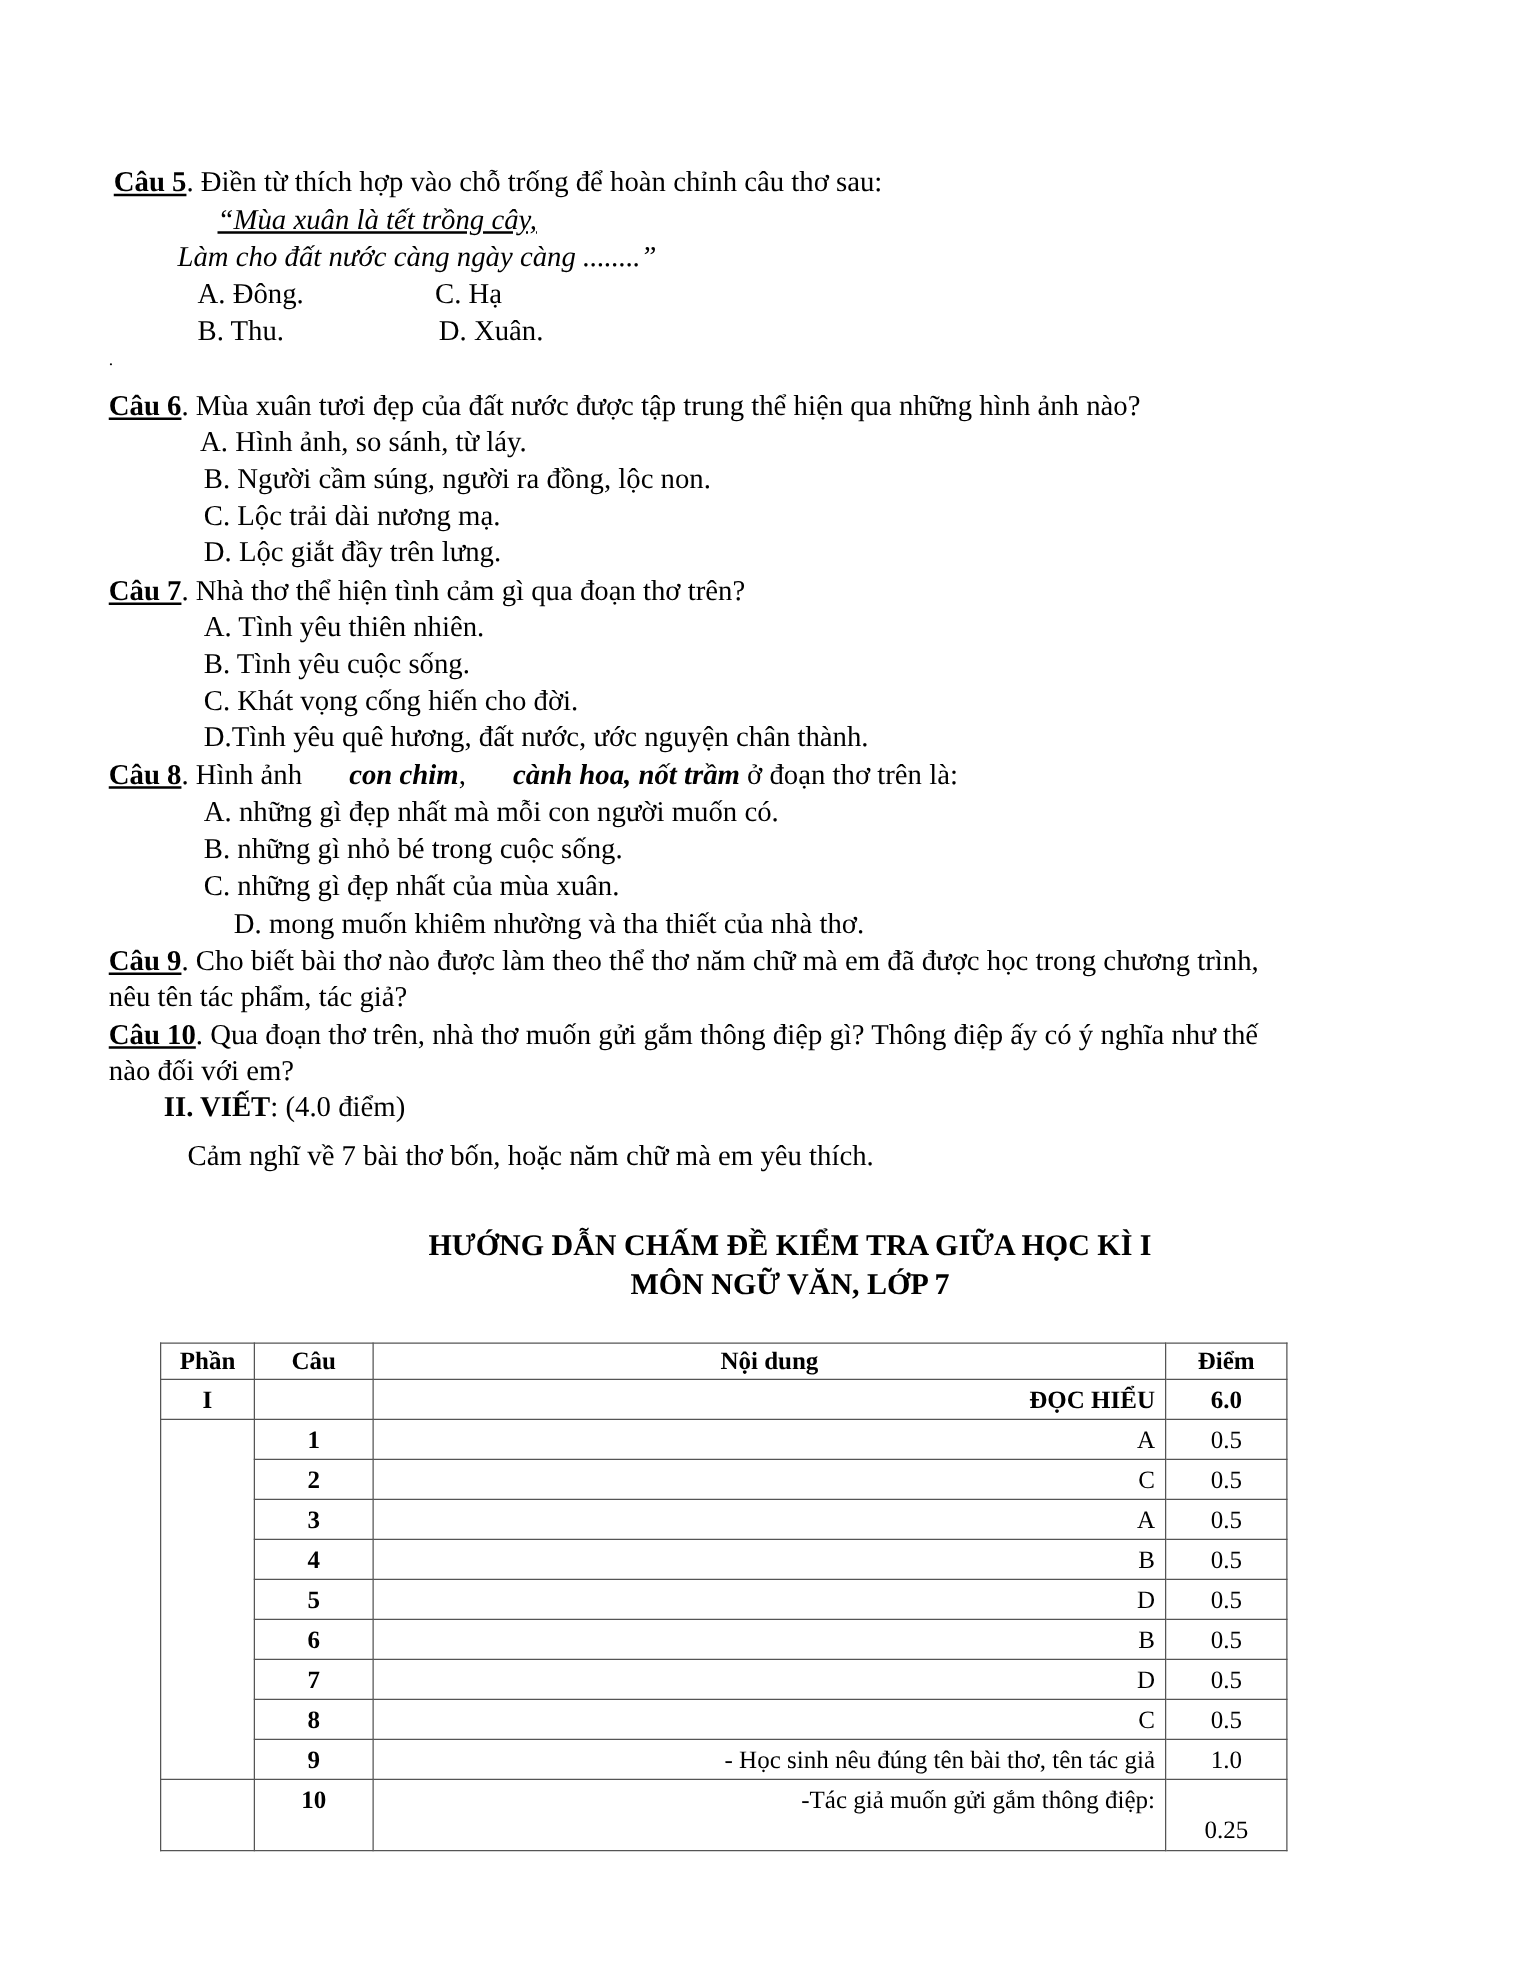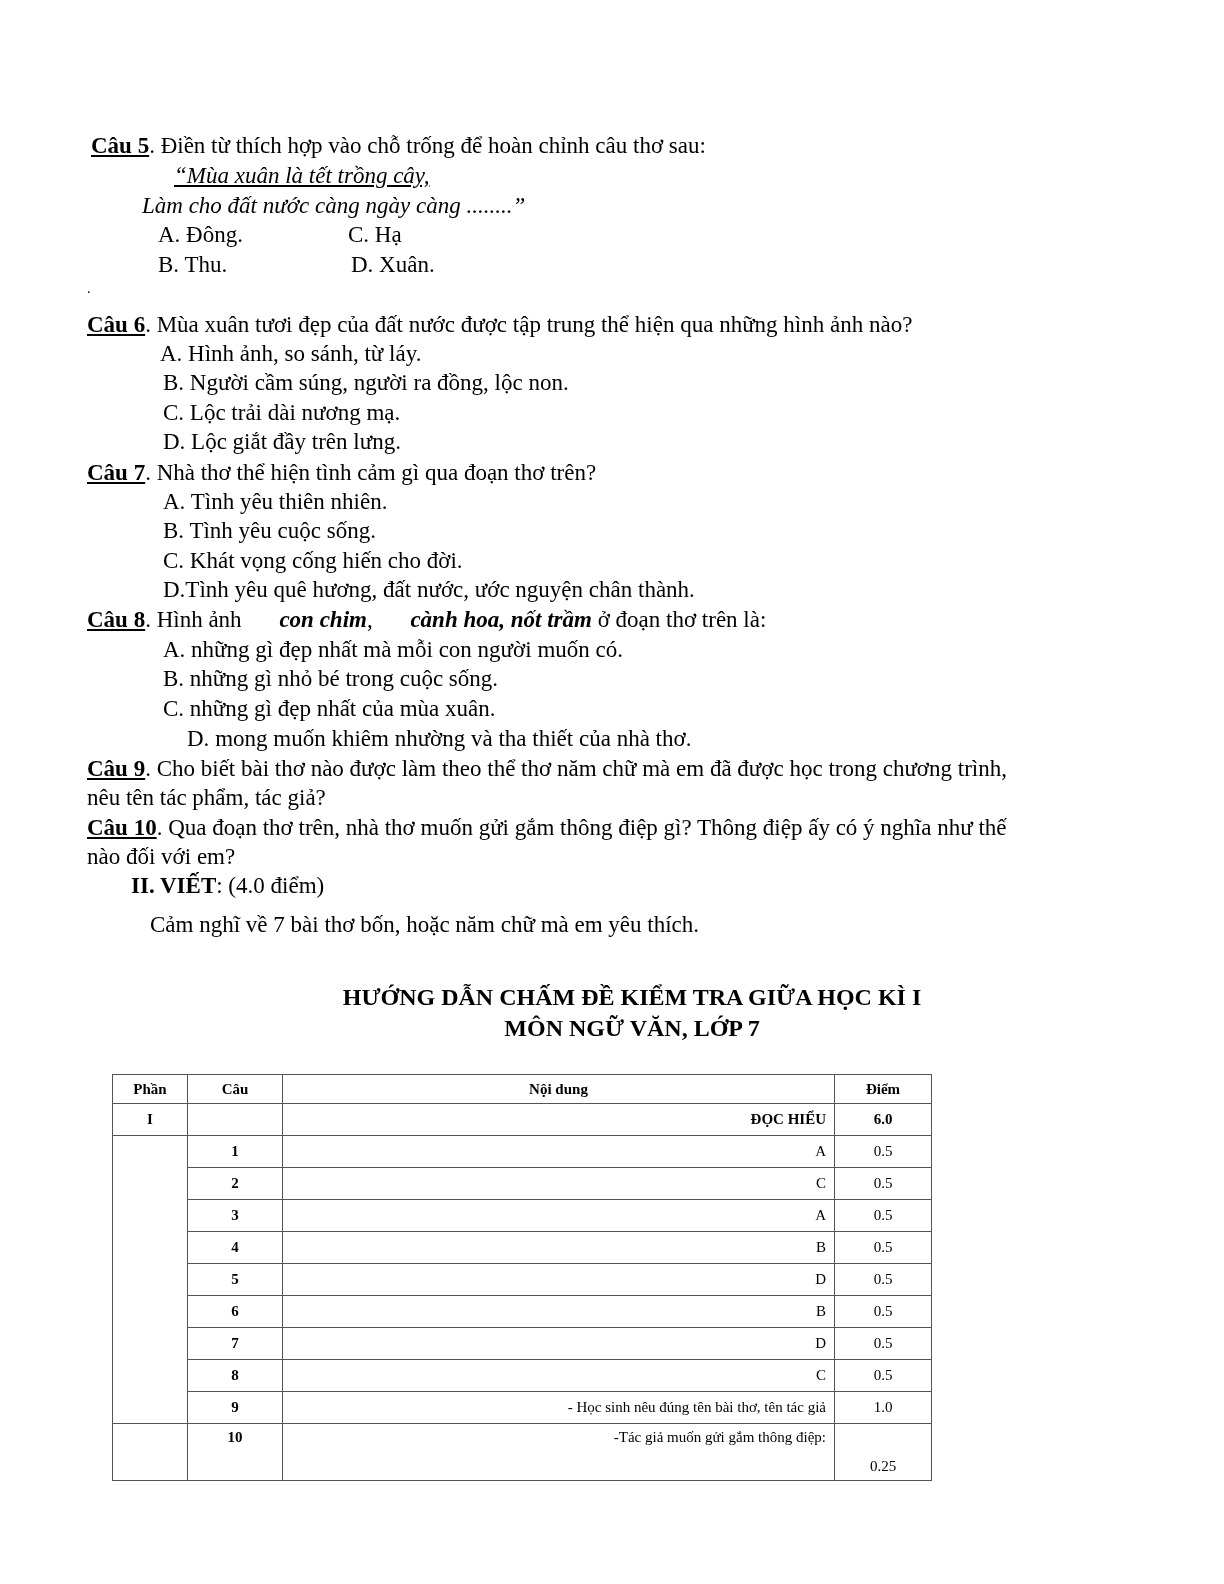--- a/index.html
+++ b/index.html
@@ -11,23 +11,23 @@
   .line { position: absolute; white-space: nowrap; line-height: 1; }
   .u { text-decoration: underline; font-weight: bold; }
   .b { font-weight: bold; margin-left: 44px; }
   .i { font-style: italic; }
   .bi { font-weight: bold; font-style: italic; margin-left: 32px; }
   .title {
     position: absolute; left: 0; width: 1224px; text-align: center;
     font-weight: bold; font-size: 24px; line-height: 1;
   }
   table.grade {
-    position: absolute; left: 112px; top: 1074px;
-    border-collapse: collapse; width: 820px;
-    font-size: 15px;
+    position: absolute; left: 128px; top: 1074px;
+    border-collapse: collapse; width: 902px;
+    font-size: 20px;
   }
   table.grade td, table.grade th {
     border: 1.5px solid #555; padding: 0 8px; height: 31px; line-height: 1;
     vertical-align: middle;
   }
   table.grade th { font-weight: bold; text-align: center; height: 28px; }
   .c-part { width: 58px; text-align: center; }
   .c-q { width: 78px; text-align: center; font-weight: bold; }
   .c-content { text-align: right; }
   .c-score { width: 80px; text-align: center; }

